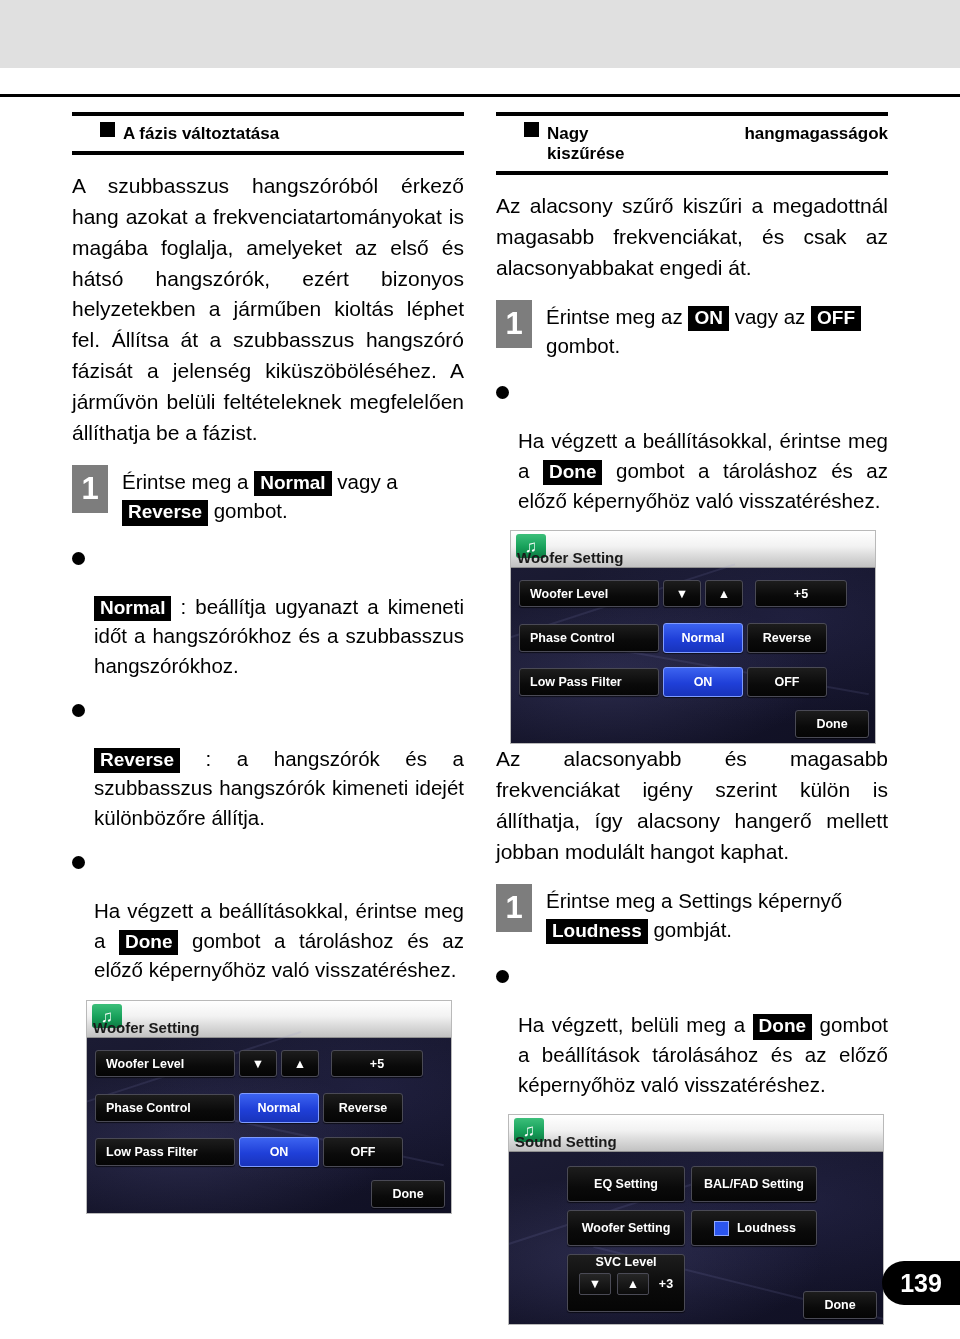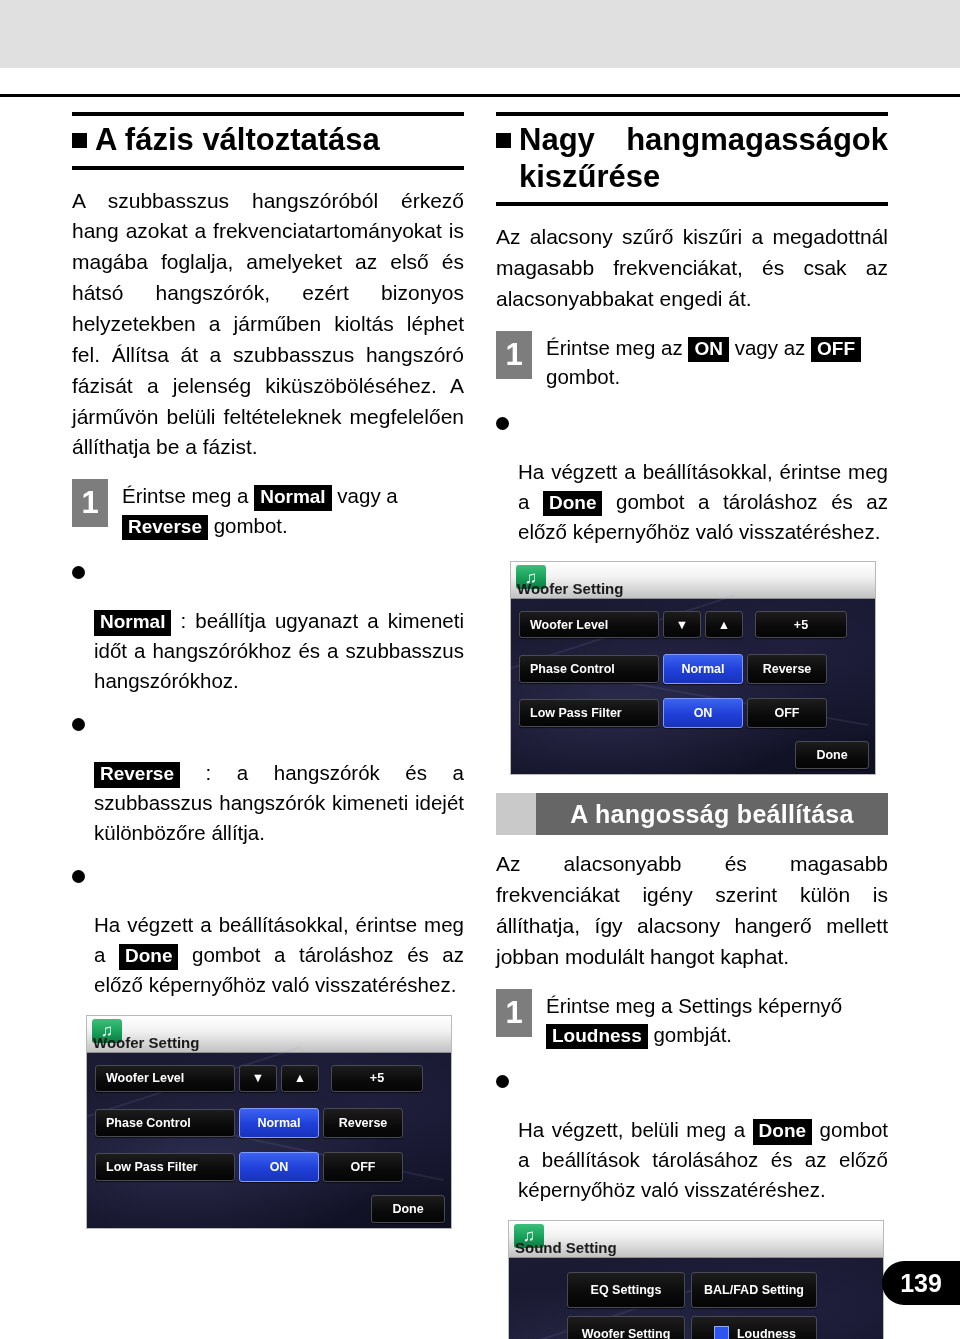--- a/index.html
+++ b/index.html
@@ -29,22 +29,23 @@
   .col-right{left:496px;}
 
   
   .sec-head{
     border-top:4px solid #000;
     border-bottom:4px solid #000;
     padding:6px 0 7px 0;
     margin-bottom:16px;
   }
   .sec-head-inner{
-    font-size:31px;font-weight:bold;line-height:1.18;
+    font-size:17px;font-weight:bold;line-height:1.18;
     display:block;
+    margin-left:28px;
   }
   .sec-head .sq{
     display:inline-block;width:15px;height:15px;background:#000;
     margin-right:8px;vertical-align:2px;
   }
   .sec-head .line2{display:block;margin-left:23px;}
   .head-justify{
     display:flex;justify-content:space-between;align-items:baseline;
   }
 
@@ -322,24 +323,20 @@
         <div class="pill ctr" style="left:236px;top:55px;width:78px;height:28px;">Reverse</div>
 
         <div class="pill lbl" style="left:8px;top:100px;width:128px;height:26px;">Low Pass Filter</div>
         <div class="pill ctr sel" style="left:152px;top:99px;width:78px;height:28px;">ON</div>
         <div class="pill ctr" style="left:236px;top:99px;width:78px;height:28px;">OFF</div>
 
         <div class="pill dev-done">Done</div>
       </div>
     </div>
 
-    <div class="banner">
-      <div class="pad"></div>
-      <div class="fill">A hangosság beállítása</div>
-    </div>
 
     <p class="body">Az alacsonyabb és magasabb frekvenciákat igény szerint külön is állíthatja, így alacsony hangerő mellett jobban modulált hangot kaphat.</p>
 
     <div class="step">
       <div class="step-num">1</div>
       <div class="step-text">
         <span>Érintse meg a Settings képernyő</span><br>
         <span class="chip">Loudness</span>
         <span>gombját.</span>
       </div>
@@ -356,21 +353,21 @@
 
     <div class="device wide">
       <div class="dev-title">
         <div class="dev-icon">♫</div>
         <div class="dev-title-text">Sound Setting</div>
       </div>
       <div class="dev-screen h2">
         <div class="streak" style="left:-10px;top:60px;width:210px;height:2px;"></div>
         <div class="streak" style="left:80px;top:130px;width:300px;height:2px;transform:rotate(14deg);"></div>
 
-        <div class="pill ctr" style="left:58px;top:14px;width:116px;height:34px;">EQ Settings</div>
+        <div class="pill ctr" style="left:58px;top:14px;width:116px;height:34px;">EQ Setting</div>
         <div class="pill ctr" style="left:182px;top:14px;width:124px;height:34px;">BAL/FAD Setting</div>
 
         <div class="pill ctr" style="left:58px;top:58px;width:116px;height:34px;">Woofer Setting</div>
         <div class="pill" style="left:182px;top:58px;width:124px;height:34px;justify-content:center;">
           <span class="chkbox"></span>
           <span>Loudness</span>
         </div>
 
         <div class="pill" style="left:58px;top:102px;width:116px;height:56px;flex-direction:column;justify-content:flex-start;align-items:center;padding:0;">
           <span style="text-align:right;">SVC Level</span>

